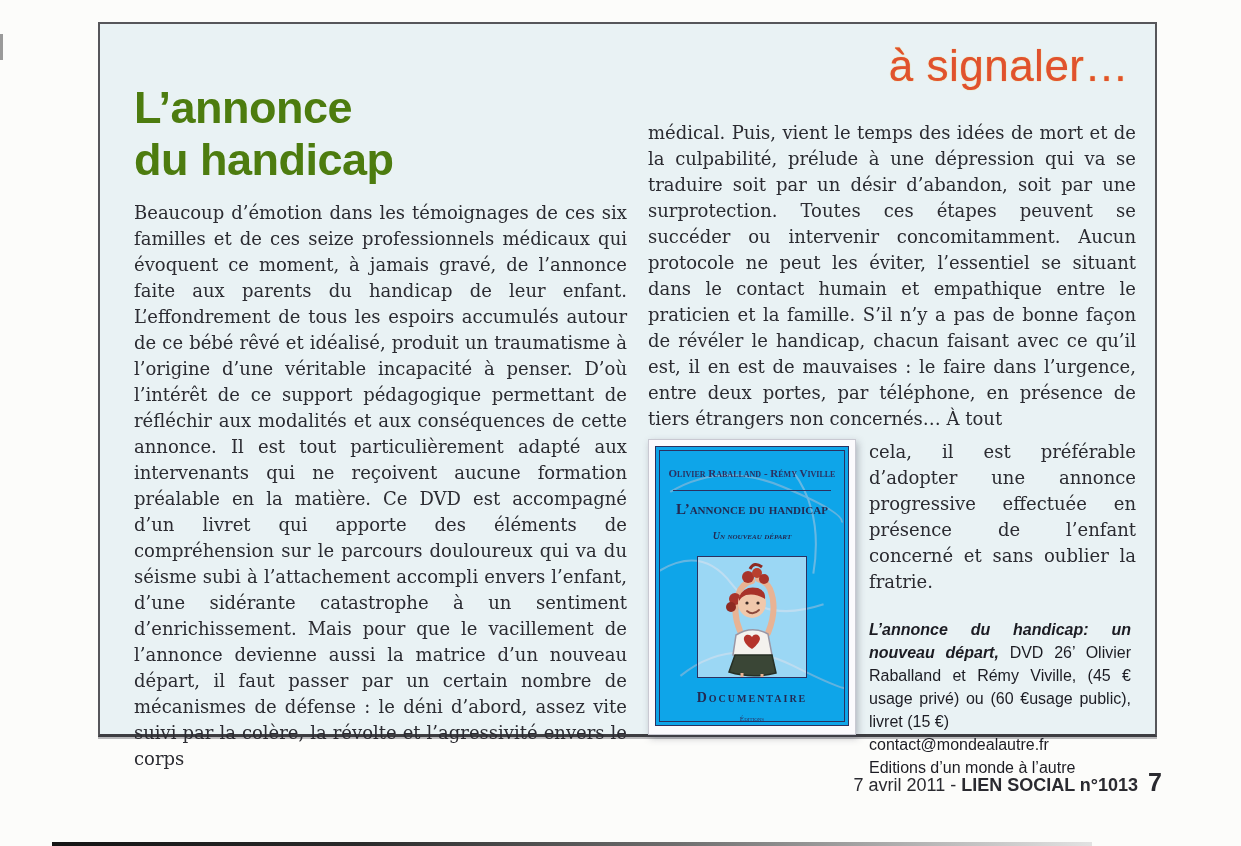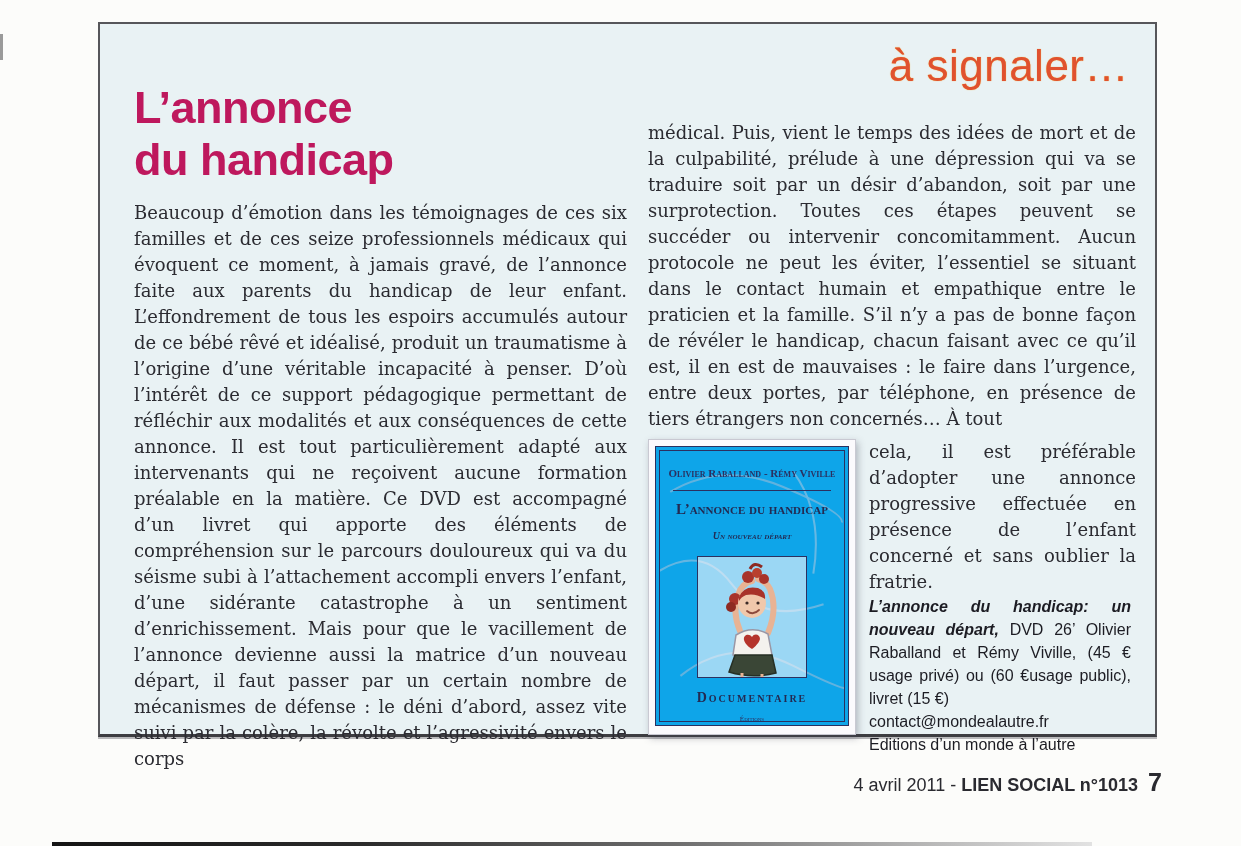--- a/index.html
+++ b/index.html
@@ -21,21 +21,21 @@
     font-family:"Liberation Sans",sans-serif;
     font-size:44px;font-weight:500;letter-spacing:0.5px;
     color:#e0512f;text-shadow:0 0 1px #f5a623;
   }
 
   
   .article-title{
     position:absolute;left:34px;top:58px;
     font-family:"Liberation Sans",sans-serif;
     font-size:45px;line-height:52px;font-weight:600;
-    color:#be185d;letter-spacing:-0.5px;
+    color:#4d7c0f;letter-spacing:-0.5px;
   }
 
   
   .body-serif{
     font-family:"DejaVu Serif","Liberation Serif",serif;
     font-size:18px;line-height:26px;color:#2b2b31;
     text-align:justify;
   }
   .left-col{position:absolute;left:34px;top:176px;width:493px;}
   .right-col{position:absolute;left:548px;top:96px;width:488px;}
@@ -89,21 +89,21 @@
     font-weight:700;font-size:14px;letter-spacing:2px;color:#232a52;z-index:1;
   }
   .cover-logo{
     margin-top:4px;font-family:"Liberation Serif",serif;font-variant:small-caps;
     font-weight:400;font-size:7px;line-height:8px;color:#2b3060;
     text-align:center;z-index:1;
   }
 
   
   .caption{
-    width:262px;
+    margin-top:23px;width:262px;
     font-family:"Liberation Sans",sans-serif;
     font-size:16px;line-height:23px;color:#1c1c23;
   }
   .caption p{margin:0;}
   .cap-bi{font-weight:700;font-style:italic;}
 
   
   .footer{
     position:absolute;right:79px;top:768px;
     font-family:"Liberation Sans",sans-serif;
@@ -194,19 +194,19 @@
             <p>Editions d’un monde à l’autre</p>
           </div>
         </div>
 
       </div>
     </div>
 
   </div>
 
   <div class="footer">
-    <span>4 avril 2011</span><span> - </span><span class="bold">LIEN SOCIAL n°1013</span><span class="pagenum">7</span>
+    <span>7 avril 2011</span><span> - </span><span class="bold">LIEN SOCIAL n°1013</span><span class="pagenum">7</span>
   </div>
 
   <div class="scan-bar"></div>
   <div class="scan-tick"></div>
 
 </div>
 
 </body></html>

